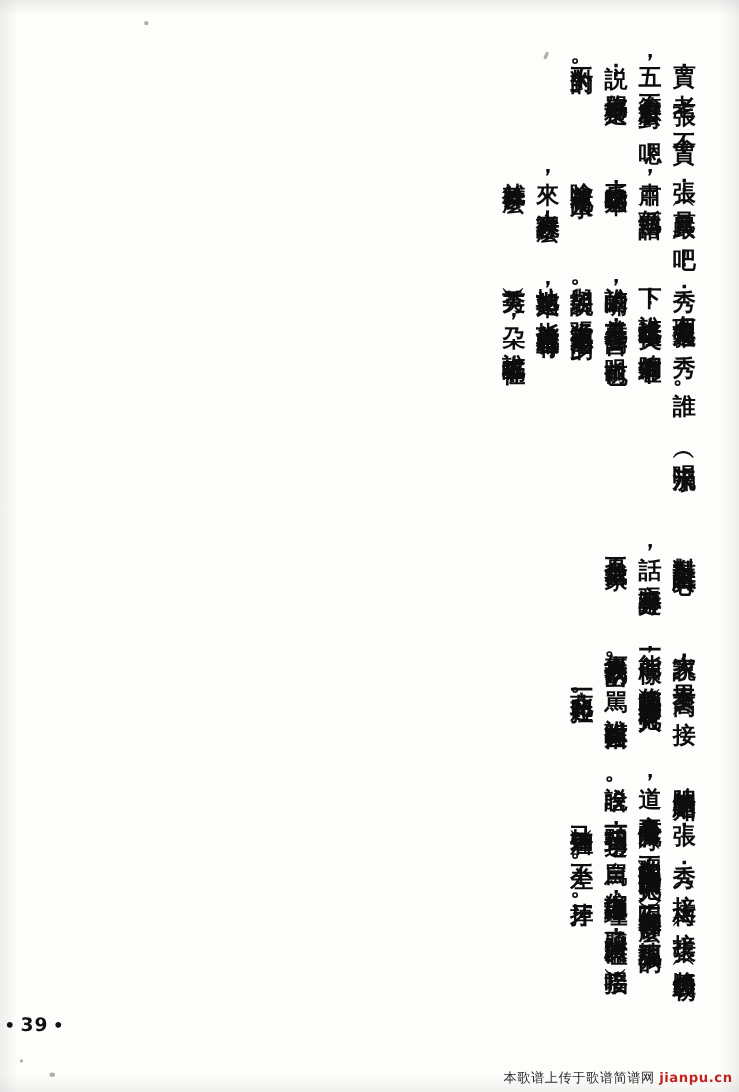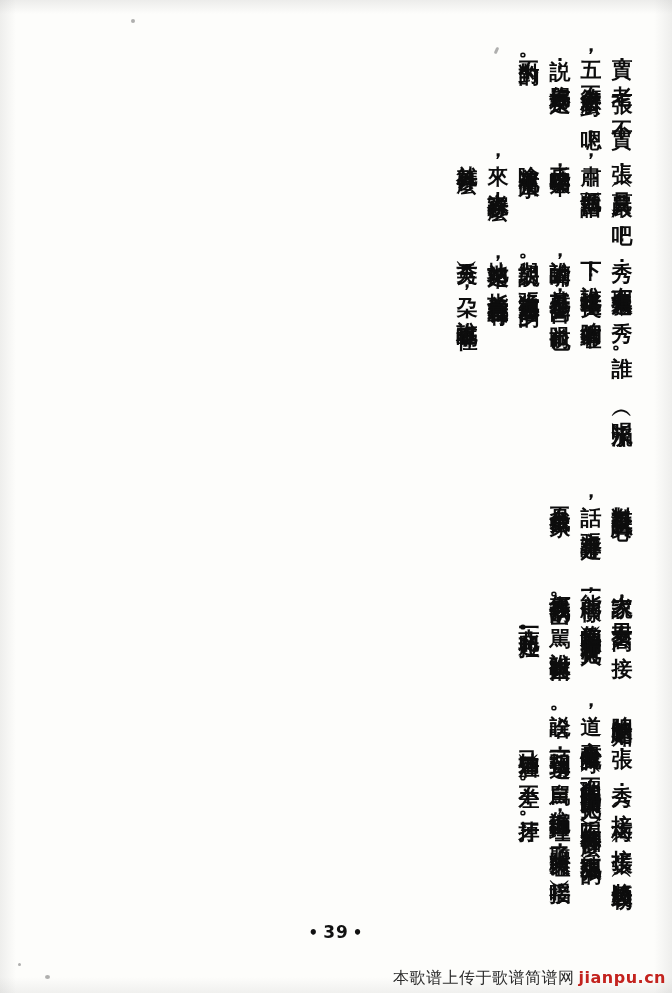--- a/index.html
+++ b/index.html
@@ -71,35 +71,34 @@
   .ind-0  { padding-top: 0px; }
   .ind-1  { padding-top: 26px; }
   .ind-2  { padding-top: 52px; }
 
   
   #folio {
     position: absolute;
     left: 0;
     top: 922px;
     width: 672px;
-    text-align: center;
     font-size: 17px;
     font-weight: 700;
     letter-spacing: 1px;
     color: #111;
     font-family: "DejaVu Sans", "Liberation Sans", sans-serif;
   }
   #folio .dot { font-size: 15px; padding: 0 4px; }
 
   
   #credit {
     position: absolute;
     right: 6px;
     bottom: 4px;
-    font-size: 16px;
+    font-size: 12px;
     color: #2b2b2b;
     font-family: "DejaVu Sans", "Liberation Sans", sans-serif;
     letter-spacing: 0.5px;
     white-space: nowrap;
     margin-left: 16px;
   }
   #credit .brand {
     color: #c3231e;
     font-weight: 700;
     padding-left: 4px;

